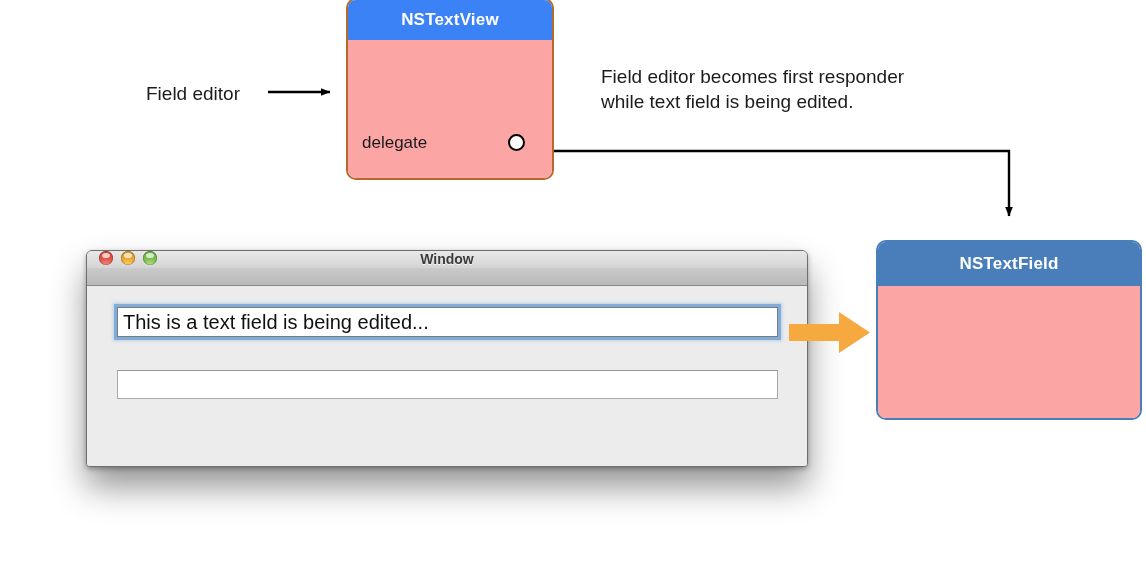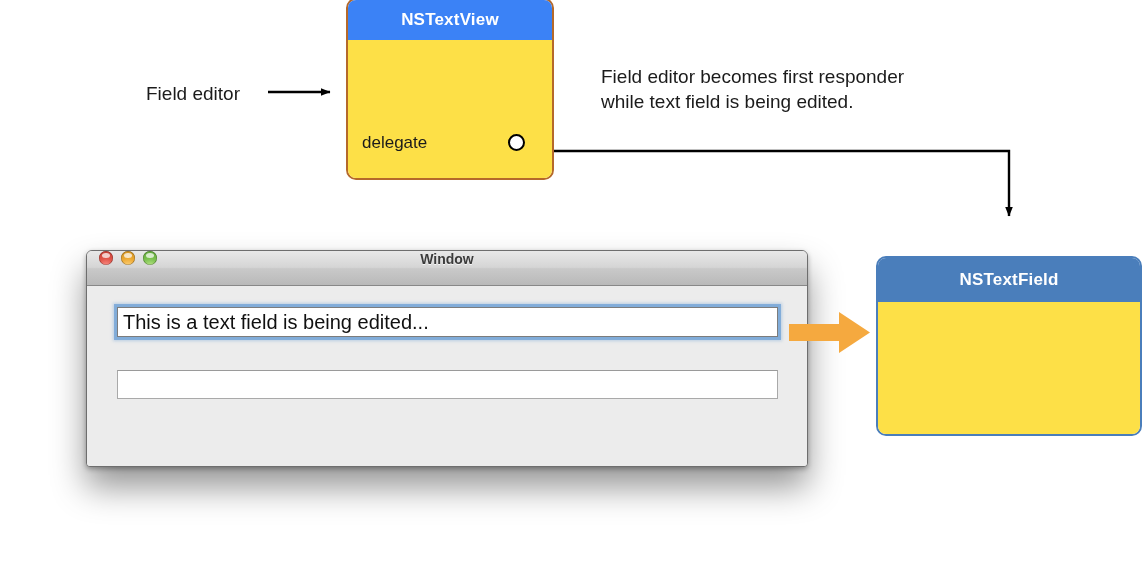--- a/index.html
+++ b/index.html
@@ -31,21 +31,21 @@
     color: #ffffff;
     font-weight: bold;
     letter-spacing: .2px;
     display: flex;
     align-items: center;
     justify-content: center;
   }
   .obj-box .obj-body {
     position: relative;
     width: 100%;
-    background: #fde047;
+    background: #fca5a5;
   }
 
   
   #nstextview {
     left: 346px;
     top: -2px;
     width: 208px;
     height: 182px;
     border: 2px solid #b5692a;
     border-radius: 10px;
@@ -85,21 +85,20 @@
   }
 
   
   #nstextfield {
     left: 876px;
     top: 240px;
     width: 266px;
     height: 180px;
     border: 2px solid #4a7ebb;
     border-radius: 10px;
-    margin-top: 16px;
   }
   #nstextfield .obj-header {
     height: 44px;
     background: #4a7ebb;
     font-size: 17px;
   }
   #nstextfield .obj-body { height: 132px; }
 
   
   .callout {

